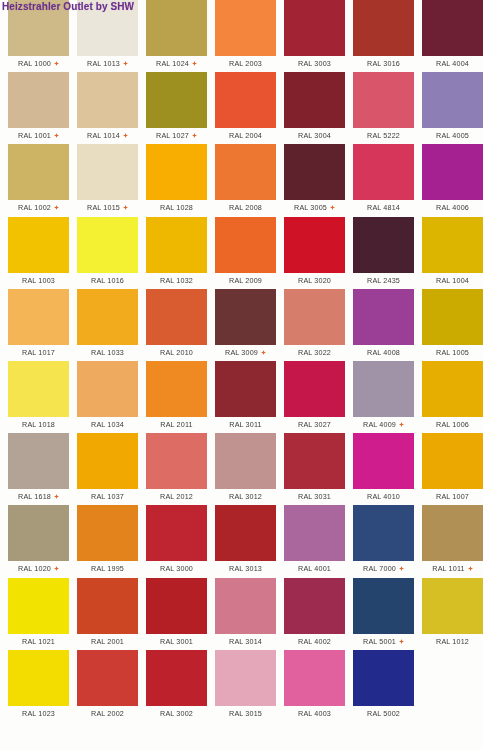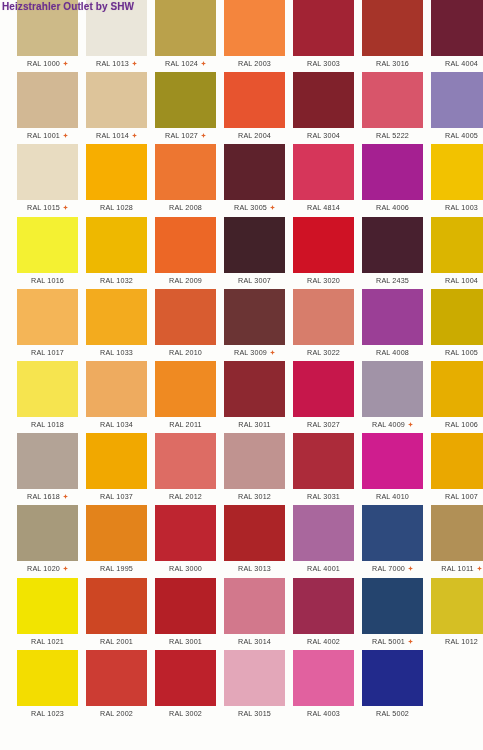--- a/index.html
+++ b/index.html
@@ -34,21 +34,21 @@
     text-shadow: 0 0 1px rgba(120,60,150,0.35);
   }
   #chart-grid {
     position: absolute;
     left: 0;
     top: 0;
     width: 483px;
     display: grid;
     grid-template-columns: repeat(7, 69px);
     grid-auto-rows: 72.2px;
-    padding-left: 17px;
+    padding-left: 8px;
     box-sizing: border-box;
   }
   .swatch-cell {
     position: relative;
     width: 69px;
     height: 72.2px;
     box-sizing: border-box;
   }
   .swatch-chip {
     position: absolute;
@@ -201,20 +201,31 @@
         <span class="swatch-label">RAL 5222</span>
       </div>
     </div>
     <div class="swatch-cell">
       <div class="swatch-chip" style="background: rgb(141, 127, 182);"></div>
       <div class="swatch-label-row">
         <span class="swatch-label">RAL 4005</span>
       </div>
     </div>
     <div class="swatch-cell has-marker">
+      <div class="swatch-chip" style="background: rgb(205, 180, 100);"></div>
+      <div class="swatch-label-row">
+        <span class="swatch-label">RAL 1002</span>
+        <span class="marker-icon">
+          <svg width="5" height="5" viewBox="0 0 10 10">
+            <polygon points="5,0 6.3,3.7 10,5 6.3,6.3 5,10 3.7,6.3 0,5 3.7,3.7" fill="#e2662c"></polygon>
+          </svg>
+        </span>
+      </div>
+    </div>
+    <div class="swatch-cell has-marker">
       <div class="swatch-chip" style="background: rgb(232, 220, 193);"></div>
       <div class="swatch-label-row">
         <span class="swatch-label">RAL 1015</span>
         <span class="marker-icon">
           <svg width="5" height="5" viewBox="0 0 10 10">
             <polygon points="5,0 6.3,3.7 10,5 6.3,6.3 5,10 3.7,6.3 0,5 3.7,3.7" fill="#e2662c"></polygon>
           </svg>
         </span>
       </div>
     </div>
@@ -268,26 +279,20 @@
     <div class="swatch-cell">
       <div class="swatch-chip" style="background: rgb(238, 184, 0);"></div>
       <div class="swatch-label-row">
         <span class="swatch-label">RAL 1032</span>
       </div>
     </div>
     <div class="swatch-cell">
       <div class="swatch-chip" style="background: rgb(236, 103, 38);"></div>
       <div class="swatch-label-row">
         <span class="swatch-label">RAL 2009</span>
-      </div>
-    </div>
-    <div class="swatch-cell">
-      <div class="swatch-chip" style="background: rgb(66, 34, 41);"></div>
-      <div class="swatch-label-row">
-        <span class="swatch-label">RAL 3007</span>
       </div>
     </div>
     <div class="swatch-cell">
       <div class="swatch-chip" style="background: rgb(207, 18, 37);"></div>
       <div class="swatch-label-row">
         <span class="swatch-label">RAL 3020</span>
       </div>
     </div>
     <div class="swatch-cell">
       <div class="swatch-chip" style="background: rgb(72, 32, 47);"></div>

